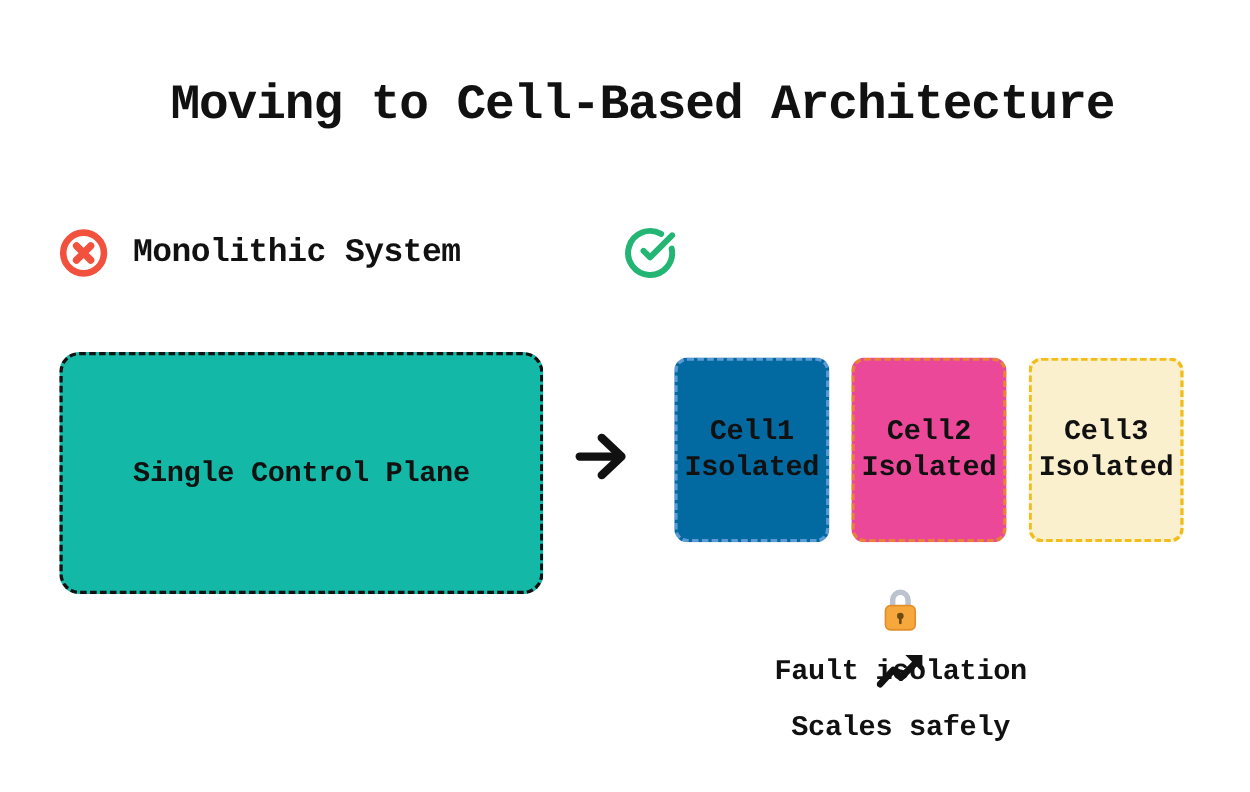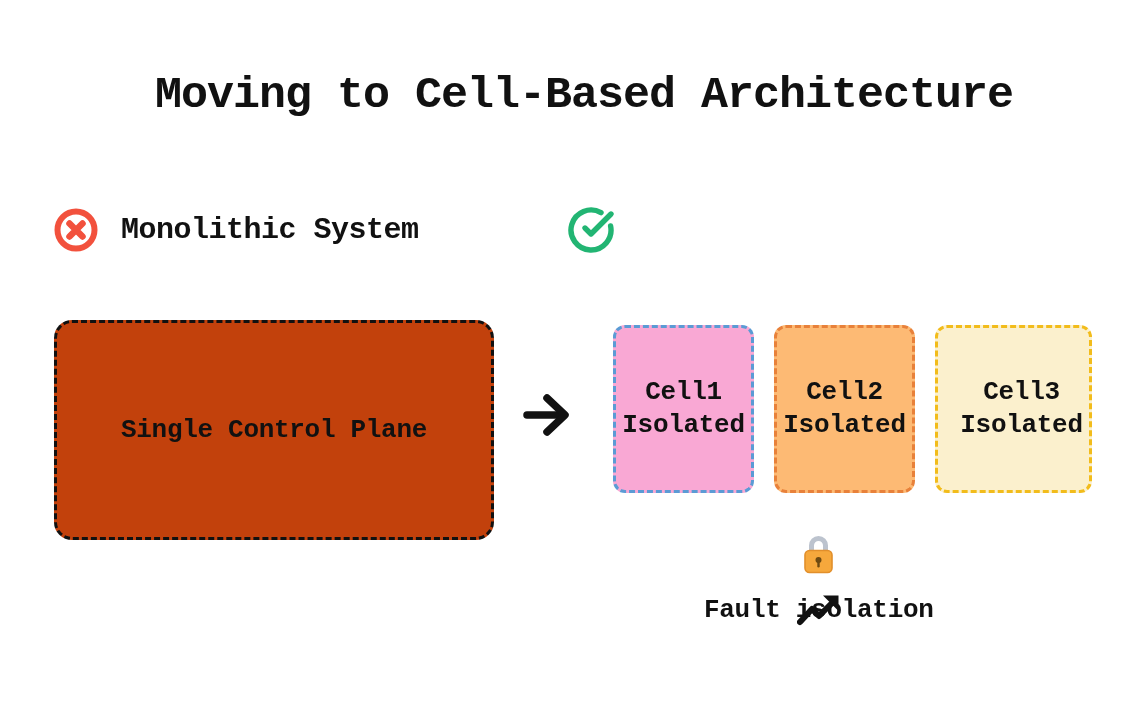--- a/index.html
+++ b/index.html
@@ -6,31 +6,31 @@
   .canvas{position:relative;width:1136px;height:720px;background:#ffffff;overflow:hidden;
           font-family:Liberation Mono, monospace;color:#111111;margin-left:16px;}
   .title{position:absolute;left:0;top:71px;width:100%;text-align:center;
          font-size:45px;font-weight:700;letter-spacing:-1px;line-height:50px;}
   .hdr{position:absolute;display:flex;align-items:center;gap:22px;height:52px;}
   .hdr-left{left:37px;top:204px;}
   .hdr-right{left:551px;top:204px;}
   .hdr-text{font-size:30px;font-weight:700;letter-spacing:-0.5px;white-space:nowrap;}
   .icon-wrap{display:flex;align-items:center;justify-content:center;}
   .mono-box{position:absolute;left:38px;top:320px;width:434px;height:214px;
-            border:3px dashed #111111;border-radius:18px;background:#c2410c;
+            border:3px dashed #111111;border-radius:18px;background:#14b8a6;
             display:flex;flex-direction:column;align-items:center;justify-content:center;gap:24px;}
   .mono-line{font-size:26px;font-weight:700;letter-spacing:-0.3px;line-height:30px;}
   .big-arrow{position:absolute;left:506px;top:389px;}
   .cells{position:absolute;left:597px;top:325px;display:flex;gap:20px;}
   .cell{width:135px;height:162px;border-radius:12px;display:flex;flex-direction:column;
         align-items:center;justify-content:center;font-size:26px;font-weight:700;
         line-height:1.27;text-align:center;letter-spacing:-0.3px;}
-  .cell-1{background:#f9a8d4;border:3px dashed #5B9BD5;justify-content:center;}
-  .cell-2{background:#fdba74;border:3px dashed #E8813A;text-align:center;}
-  .cell-3{background:#FBF0CD;border:3px dashed #F2BC1B;padding-left:16px;}
+  .cell-1{background:#0369a1;border:3px dashed #5B9BD5;justify-content:center;}
+  .cell-2{background:#ec4899;border:3px dashed #E8813A;text-align:center;}
+  .cell-3{background:#FBF0CD;border:3px dashed #F2BC1B;}
   .benefits{position:absolute;left:688px;top:534px;display:flex;flex-direction:column;gap:14px;}
   .benefit{display:flex;align-items:center;gap:20px;height:45px;flex-direction:column;}
   .benefit .icon-box{width:44px;display:flex;align-items:center;justify-content:center;}
   .benefit-label{font-size:26px;font-weight:700;letter-spacing:-0.3px;white-space:nowrap;}
 </style>
 </head>
 <body>
 
 <div class="canvas">
 
@@ -93,16 +93,17 @@
       </span>
       <span class="benefit-label">Fault isolation</span>
     </div>
     <div class="benefit">
       <span class="icon-box">
         <svg width="44" height="33" viewBox="0 0 44 33" fill="none">
           <path d="M3 29 L15 16 L22 23 L34 11" stroke="#111111" stroke-width="6" stroke-linecap="round" stroke-linejoin="round"></path>
           <polygon points="26,2.5 41.5,2.5 41.5,18" fill="#111111"></polygon>
         </svg>
       </span>
+      <span class="benefit-label">Scales safely</span>
     </div>
   </div>
 
 </div>
 
 </body></html>

